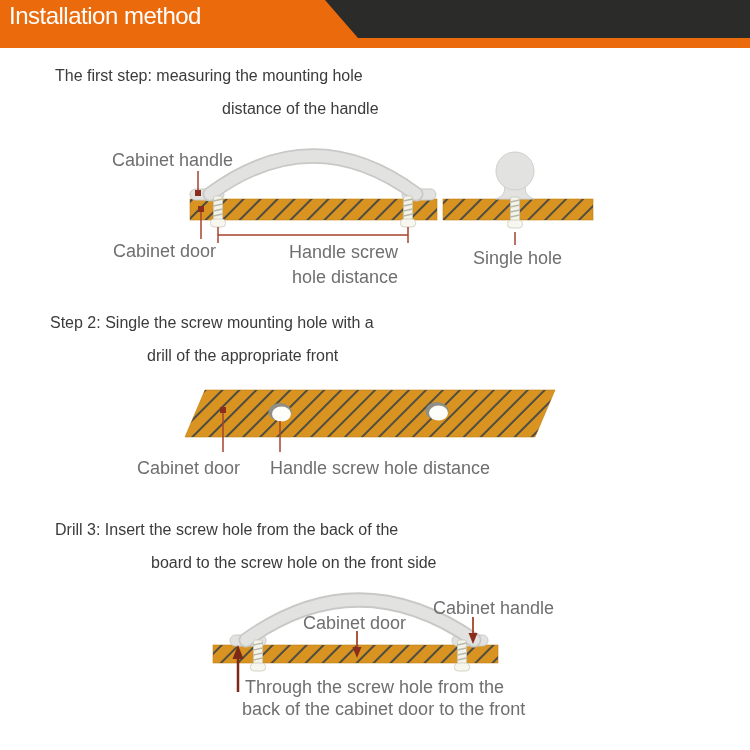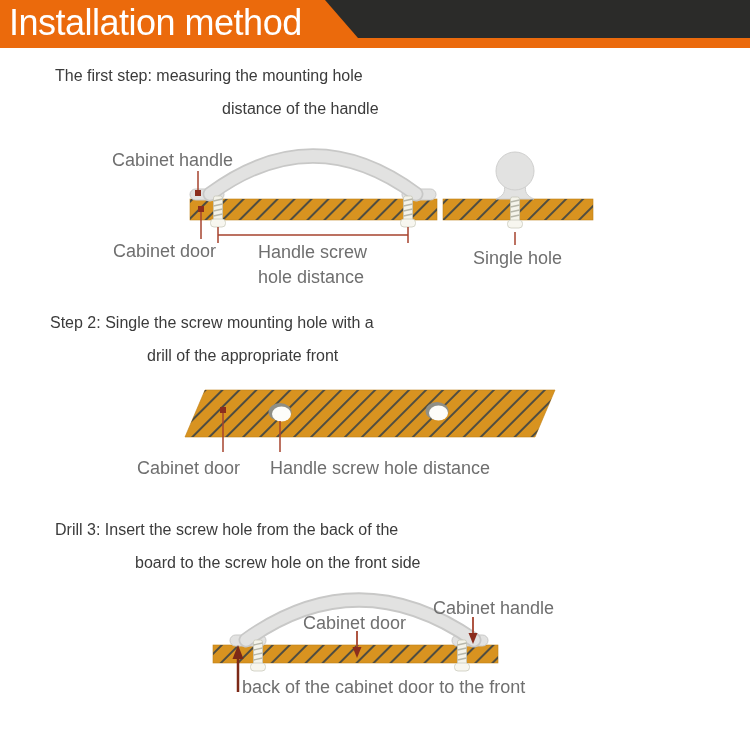--- a/index.html
+++ b/index.html
@@ -4,23 +4,23 @@
 <style>
   html,body{margin:0;padding:0;background:#ffffff;}
   #canvas{
     position:relative;width:750px;height:750px;background:#ffffff;overflow:hidden;
     font-family:"Liberation Sans",sans-serif;
   }
   .abs{position:absolute;}
   .hdr-bar{left:0;top:0;width:750px;height:48px;background:#EB6A0C;}
   .hdr-corner{left:0;top:0;width:750px;height:38px;background:#2B2B29;
     clip-path:polygon(325px 0,750px 0,750px 38px,358px 38px);}
-  .hdr-title{left:9px;top:2px;font-size:36px;letter-spacing:-0.5px;color:#ffffff;white-space:nowrap;}
+  .hdr-title{left:9px;top:2px;font-size:24px;letter-spacing:-0.5px;color:#ffffff;white-space:nowrap;}
   .title{font-size:16px;color:#3B3B3B;white-space:nowrap;}
-  .lbl{font-size:18px;color:#6F6F6F;white-space:nowrap;line-height:25px;}
+  .lbl{font-size:18px;color:#6F6F6F;white-space:nowrap;line-height:25px;text-align:right;}
   .lbl.wrap{white-space:normal;width:140px;}
   .note{font-size:18px;color:#6F6F6F;line-height:22px;white-space:nowrap;}
   svg{position:absolute;left:0;}
 </style>
 </head>
 <body>
 
 <div id="canvas">
 
   <div class="abs hdr-bar"></div>
@@ -93,21 +93,21 @@
     </g>
     <rect x="220" y="407" width="6" height="6" fill="#8B2D1D"></rect>
     <path d="M223,413 V452" stroke="#A6432E" stroke-width="1.5"></path>
     <path d="M280,421 V452" stroke="#A6432E" stroke-width="1.5"></path>
   </svg>
 
   <div class="abs lbl" style="left:137px;top:456px">Cabinet door</div>
   <div class="abs lbl" style="left:270px;top:456px">Handle screw hole distance</div>
 
   <div class="abs title" style="left:55px;top:521px">Drill 3: Insert the screw hole from the back of the</div>
-  <div class="abs title" style="left:135px;top:554px">board to the screw hole on the front side</div>
+  <div class="abs title" style="left:151px;top:554px">board to the screw hole on the front side</div>
 
   <svg style="top:590px" width="750" height="140" viewBox="0 590 750 140">
     <defs>
       <pattern id="h3" width="12" height="12" patternUnits="userSpaceOnUse" patternTransform="rotate(45)">
         <line x1="1" y1="0" x2="1" y2="12" stroke="#4F4D41" stroke-width="2"></line>
       </pattern>
       <g id="scrB">
         <rect x="-4.5" y="0" width="9" height="25" rx="2" fill="#F4F3EA" stroke="#C6C6B9" stroke-width="0.8"></rect>
         <path d="M-4.5,5 L4.5,3 M-4.5,10 L4.5,8 M-4.5,15 L4.5,13 M-4.5,20 L4.5,18" stroke="#B7B7AA" stroke-width="1.4" fill="none"></path>
         <rect x="-7.5" y="23" width="15" height="8" rx="3.5" fill="#F7F6EF" stroke="#CBCBBE" stroke-width="0.8"></rect>
@@ -137,16 +137,17 @@
 
     <g>
       <path d="M238,657 V692" stroke="#7C2917" stroke-width="2.5" fill="none"></path>
       <polygon points="238,645 232.5,659 243.5,659" fill="#7C2917"></polygon>
     </g>
   </svg>
 
   <div class="abs lbl" style="left:303px;top:611px">Cabinet door</div>
   <div class="abs lbl" style="left:433px;top:596px">Cabinet handle</div>
   <div class="abs note" style="left:245px;top:676px">
+    <span style="display:block">Through the screw hole from the</span>
     <span style="display:block;margin-left:-3px">back of the cabinet door to the front</span>
   </div>
 
 </div>
 
 </body></html>

